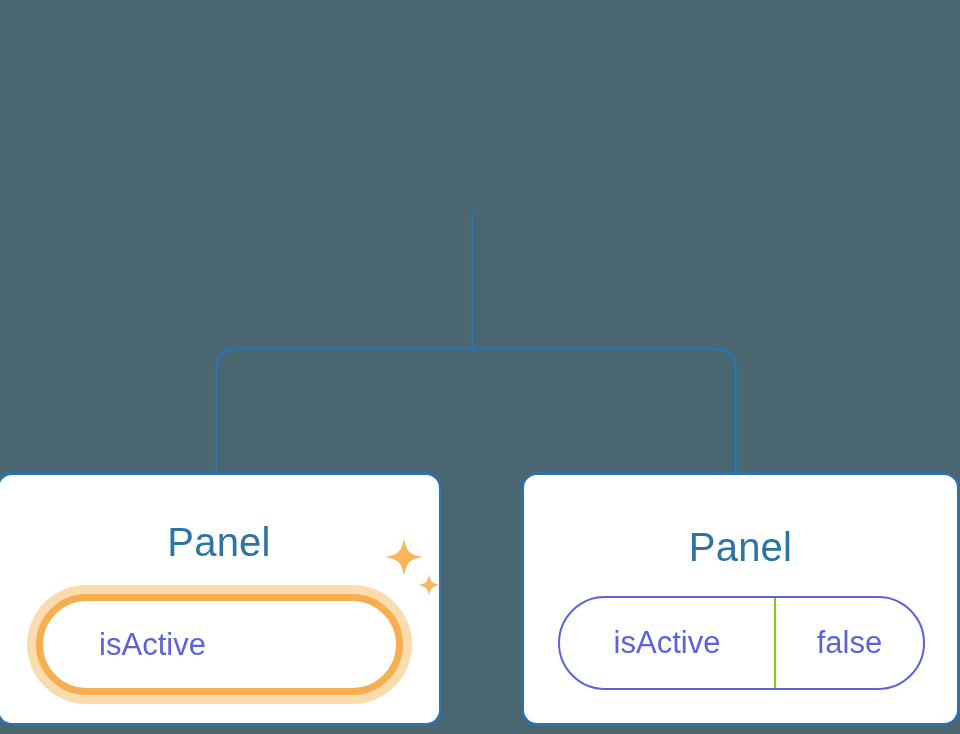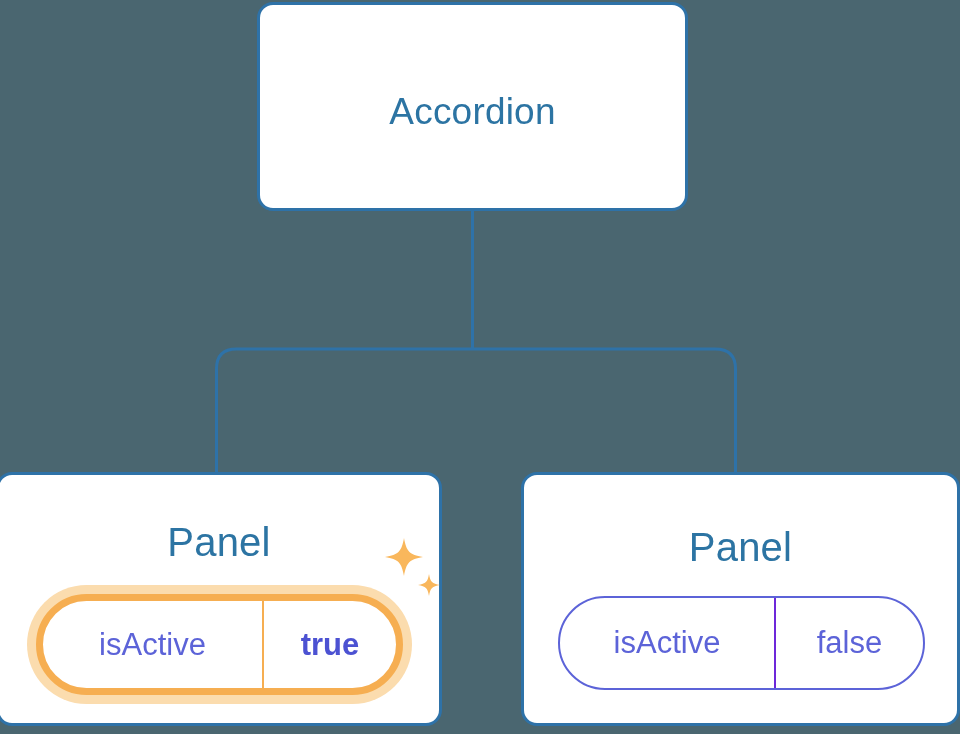--- a/index.html
+++ b/index.html
@@ -108,21 +108,21 @@
   .pill.plain {
     border: 2px solid #5c63d8;
   }
   .pill.plain .pill-key,
   .pill.plain .pill-val {
     color: #5c63d8;
     font-size: 31px;
     font-weight: 400;
   }
   .pill.plain .pill-val {
-    border-left: 2px solid #6d28d9;
+    border-left: 2px solid #84cc16;
   }
 
   
   .pill.highlight {
     border: 7px solid #f6ae51;
     box-shadow: 0 0 0 9px #fbdcae;
   }
   .pill.highlight .pill-key {
     color: #5c63d8;
     font-size: 31px;
@@ -168,30 +168,26 @@
 
 <div id="stage">
 
   <svg id="connectors" viewBox="0 0 960 734" xmlns="http://www.w3.org/2000/svg">
 
     <path d="M 472.5 211 L 472.5 349" fill="none" stroke="#2e72a8" stroke-width="3" stroke-linecap="butt"></path>
 
     <path d="M 216.5 472 L 216.5 369 Q 216.5 349 236.5 349 L 715 349 Q 735.5 349 735.5 369 L 735.5 472" fill="none" stroke="#2e72a8" stroke-width="3" stroke-linecap="butt"></path>
   </svg>
 
-  <div class="card" id="root-card">
-    <div class="node-title">Accordion</div>
-  </div>
 
   <div class="card panel-card" id="panel-card-0">
     <div class="node-title">Panel</div>
 
     <div class="pill highlight" id="pill-0">
       <div class="pill-key">isActive</div>
-      <div class="pill-val">true</div>
     </div>
   </div>
 
   <svg class="sparkles" viewBox="0 0 70 80" xmlns="http://www.w3.org/2000/svg">
     <path d="M26 4 C28.4 17.6 31.4 20.6 45 23 C31.4 25.4 28.4 28.4 26 42 C23.6 28.4 20.6 25.4 7 23 C20.6 20.6 23.6 17.6 26 4 Z" fill="#f9b75c"></path>
     <path d="M51 40 C52.4 48 54.1 49.7 62 51 C54.1 52.3 52.4 54 51 62 C49.6 54 47.9 52.3 40 51 C47.9 49.7 49.6 48 51 40 Z" fill="#f9b75c"></path>
   </svg>
 
   <div class="card panel-card" id="panel-card-1">
     <div class="node-title">Panel</div>

